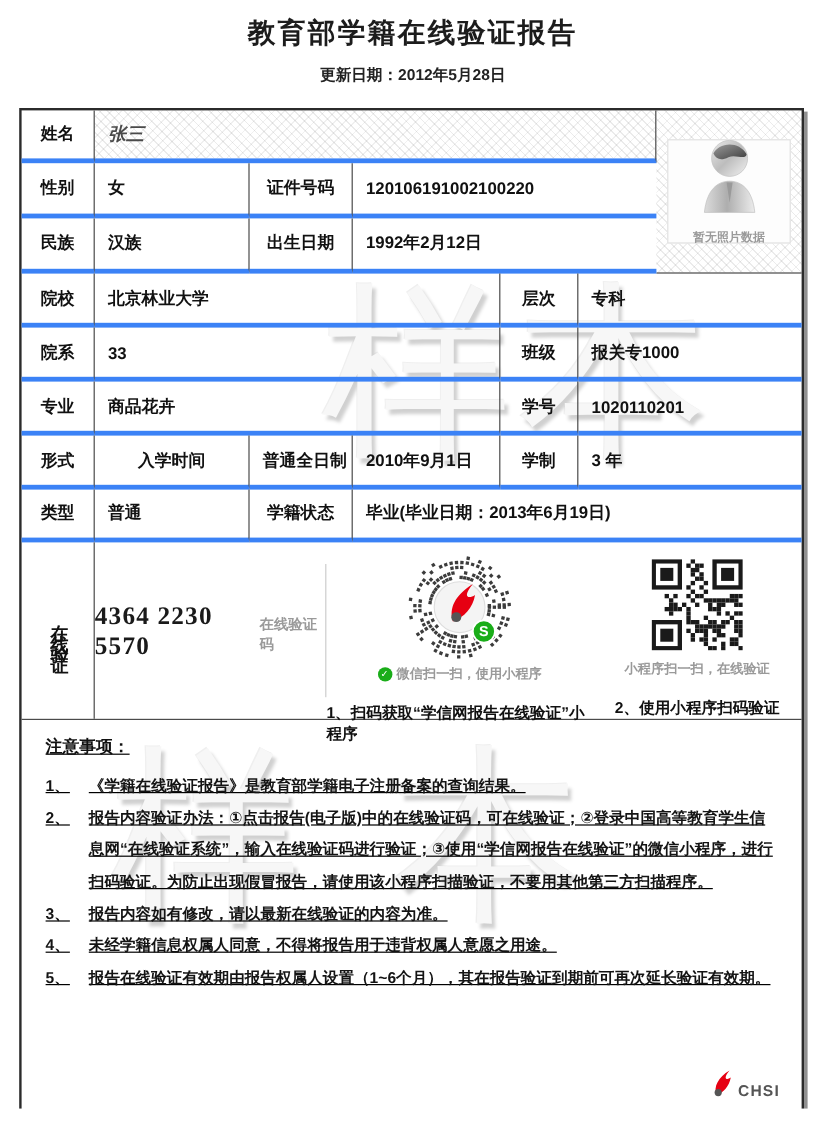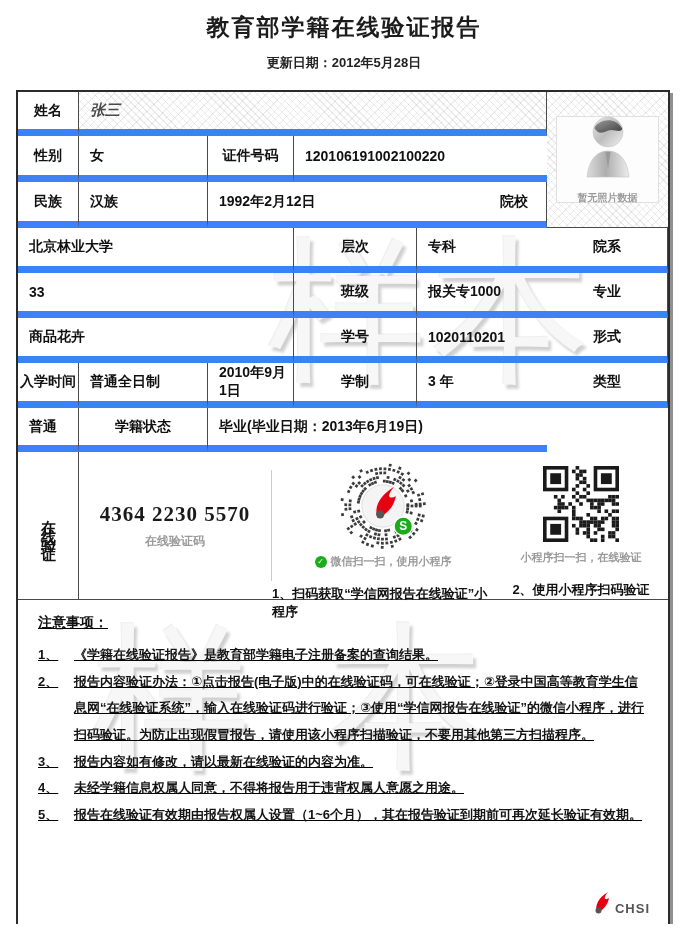--- a/index.html
+++ b/index.html
@@ -55,21 +55,21 @@
     border: 2px solid #2b2b2b;
     box-shadow: 3px 3px 0 0 #909090;
     z-index: 1;
     display: grid;
     grid-template-columns: 61px 129px 86px 123px 65px 65px 121px;
     grid-template-rows: 44px 46px 46px 45px 45px 45px 45px 44px 148px 1fr;
     background: transparent;
   }
   .cell {
     border-right: 1px solid #4a4a4a;
-    border-bottom: 7px solid #3b82f6;
+    border-bottom: 4px solid #3b82f6;
     font-size: 14px;
     font-weight: 600;
     color: #111;
     overflow: hidden;
   }
   .nr { border-right: none; }
   .nb { border-bottom: none; }
   .lbl { display: flex; align-items: center; justify-content: center; text-align: center; }
   .val { display: flex; align-items: center; padding-left: 11px; }
   .sp2 { grid-column: span 2; }
@@ -121,21 +121,21 @@
     writing-mode: vertical-lr;
     text-orientation: upright;
     letter-spacing: 9px;
     font-size: 15px;
     font-weight: 700;
     color: #111;
   }
   .verify-content { flex: 1; display: flex; align-items: stretch; }
   .code-col {
     flex: 0 0 193px;
-    display: flex; flex-direction: column;
+    display: flex; flex-direction: row;
     align-items: center; justify-content: center;
     border-right: 1px solid #cccccc;
     margin: 18px 0;
   }
   .verify-code {
     font-family: "Liberation Serif", "DejaVu Serif", serif;
     font-weight: 700;
     font-size: 21px;
     color: #1a1a1a;
     letter-spacing: 1px;
@@ -236,20 +236,21 @@
       </div>
     </div>
 
     <div class="cell lbl">性别</div>
     <div class="cell val">女</div>
     <div class="cell lbl">证件号码</div>
     <div class="cell val sp3 nr">120106191002100220</div>
 
     <div class="cell lbl">民族</div>
     <div class="cell val">汉族</div>
+    <div class="cell lbl">出生日期</div>
     <div class="cell val sp3 nr">1992年2月12日</div>
 
     <div class="cell lbl">院校</div>
     <div class="cell val sp3">北京林业大学</div>
     <div class="cell lbl">层次</div>
     <div class="cell val sp2 nr">专科</div>
 
     <div class="cell lbl">院系</div>
     <div class="cell val sp3">33</div>
     <div class="cell lbl">班级</div>

